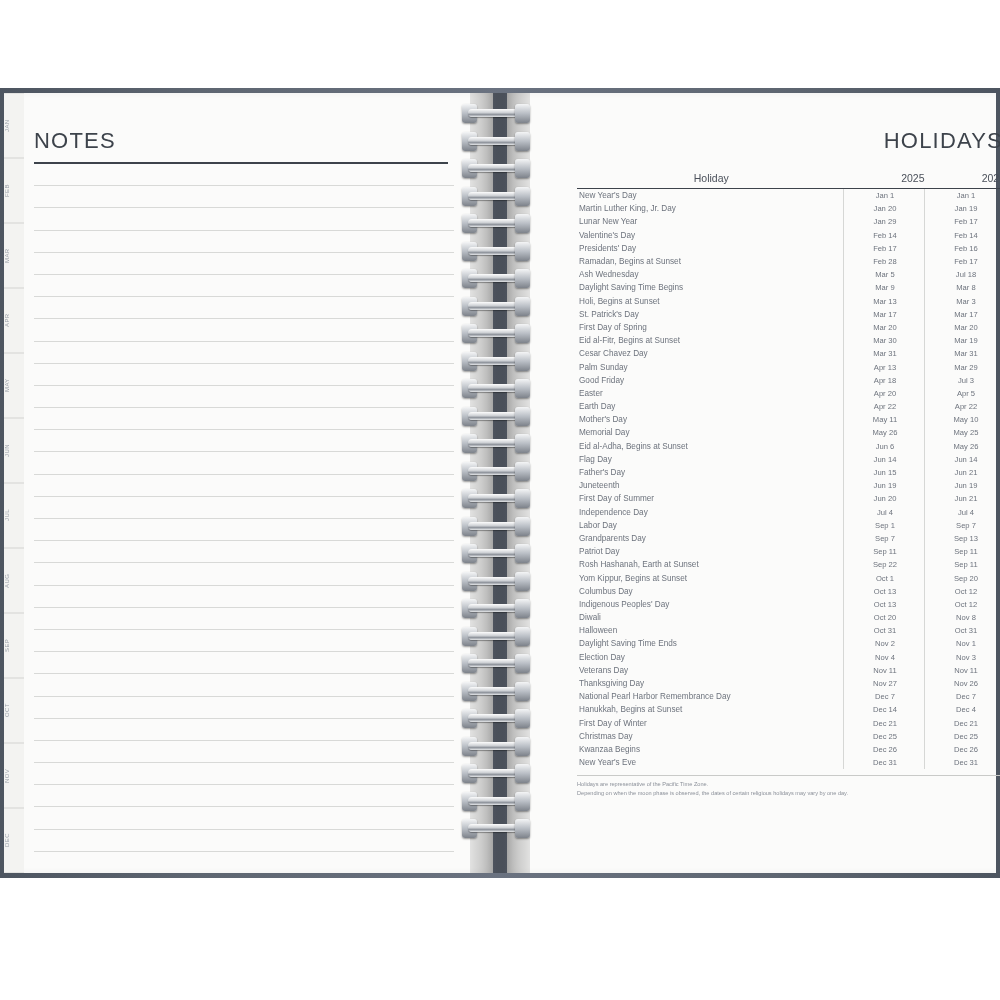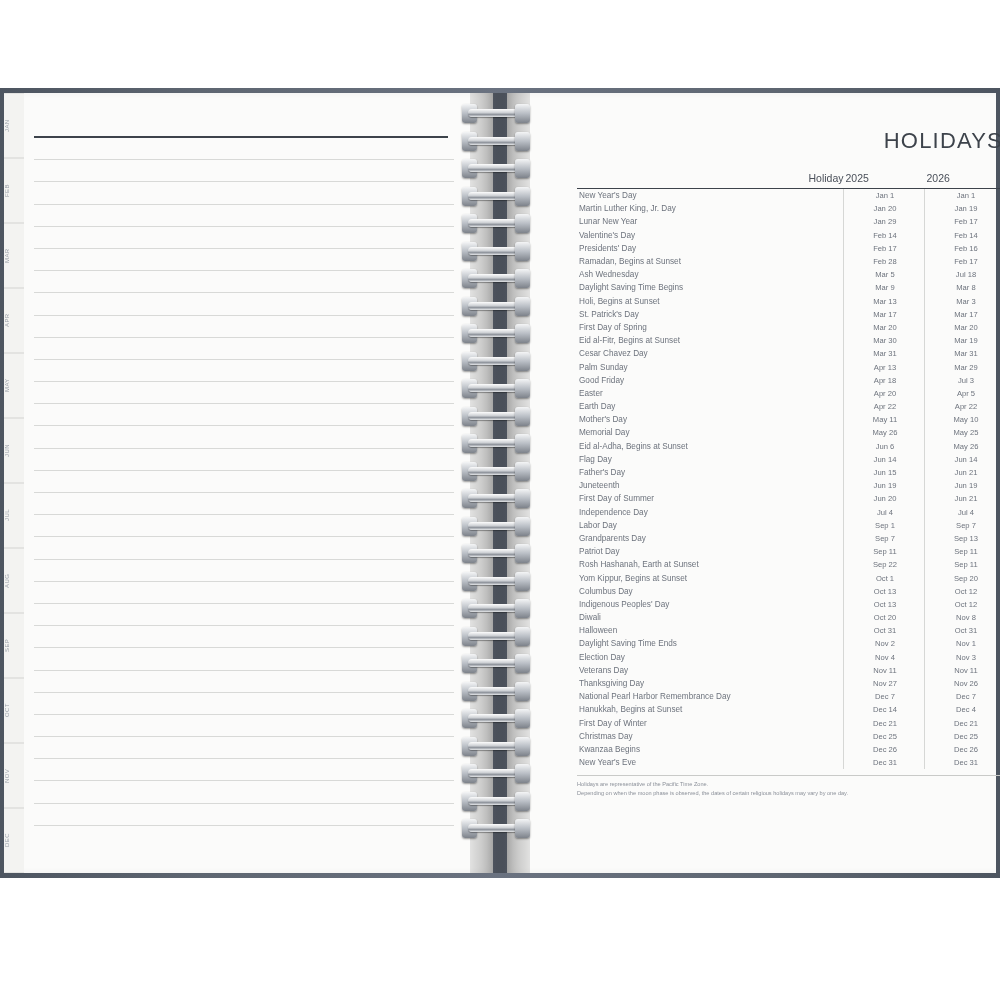--- a/index.html
+++ b/index.html
@@ -194,26 +194,26 @@
   table.hol {
     margin-top: 18px;
     width: 428px;
     border-collapse: collapse;
     color: #5e6470;
   }
   table.hol th {
     font-size: 10.5px;
     font-weight: 400;
     color: #4a505a;
-    text-align: right;
+    text-align: center;
     padding: 0 0 4px 2px;
     border-bottom: 1.5px solid #3d434b;
   }
   table.hol th.y {
-    text-align: left;
+    text-align: right;
     width: 78px;
   }
   table.hol td {
     font-size: 8.2px;
     padding: 2.1px 0 2.1px 2px;
     color: #6d737d;
     white-space: nowrap;
   }
   table.hol td.y {
     text-align: center;
@@ -257,20 +257,21 @@
         <div class="tab" style="top: 325px; height: 65px;">JUN</div>
         <div class="tab" style="top: 390px; height: 65px;">JUL</div>
         <div class="tab" style="top: 455px; height: 65px;">AUG</div>
         <div class="tab" style="top: 520px; height: 65px;">SEP</div>
         <div class="tab" style="top: 585px; height: 65px;">OCT</div>
         <div class="tab" style="top: 650px; height: 65px;">NOV</div>
         <div class="tab" style="top: 715px; height: 65px;">DEC</div>
       </div>
 
     <div class="notes-wrap">
+      <div class="notes-title">NOTES</div>
       <div class="notes-rule-top"></div>
       <div class="notes-lines">
           <div class="notes-line"></div>
           <div class="notes-line"></div>
           <div class="notes-line"></div>
           <div class="notes-line"></div>
           <div class="notes-line"></div>
           <div class="notes-line"></div>
           <div class="notes-line"></div>
           <div class="notes-line"></div>

